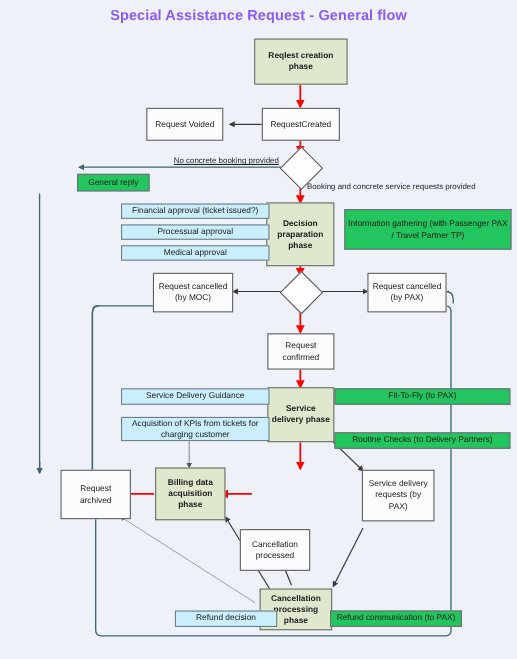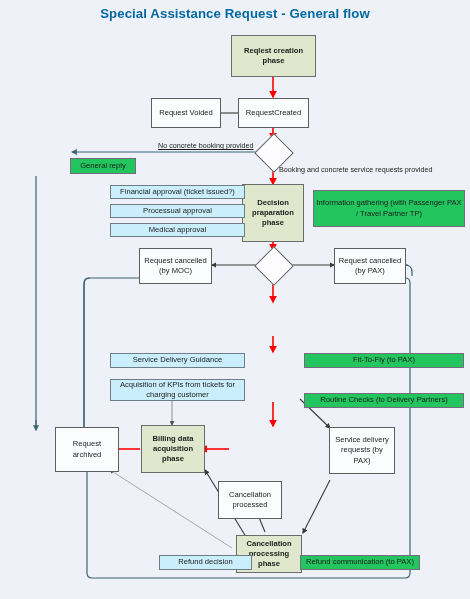--- a/index.html
+++ b/index.html
@@ -9,21 +9,21 @@
     font-family:"Liberation Sans", sans-serif;
     overflow:hidden;
     position:relative;
   }
   #canvas{position:absolute;left:0;top:0;width:470px;height:599px;}
   #svg-layer{position:absolute;left:0;top:0;width:470px;height:599px;pointer-events:none;}
 
   .title{
     position:absolute;left:0;top:6px;width:470px;
     text-align:center;
-    font-size:13.2px;font-weight:bold;color:#0369a1;
+    font-size:13.2px;font-weight:bold;color:#8b5cf6;
     letter-spacing:.1px;
   }
 
   .node{
     position:absolute;
     box-sizing:border-box;
     display:flex;align-items:center;justify-content:center;
     text-align:center;
     font-size:7.6px;
     line-height:1.32;
@@ -125,21 +125,21 @@
 
     <line x1="248" y1="540" x2="205" y2="470" stroke="#3a3a3a" stroke-width="1.1" marker-end="url(#ar-dark)"></line>
 
     <line x1="232" y1="548" x2="110" y2="470" stroke="#9aa0a6" stroke-width="0.9" marker-end="url(#ar-dark)"></line>
   </svg>
 
   <div class="node phase" style="left:231px;top:35px;width:85px;height:42px;">Reqlest creation phase</div>
 
   <div class="node plain" style="left:238px;top:98px;width:71px;height:30px;">RequestCreated</div>
 
-  <div class="node plain" style="left:151px;top:98px;width:70px;height:30px;">Request Voided</div>
+  <div class="node plain" style="left:133px;top:98px;width:70px;height:30px;">Request Voided</div>
 
   <div class="diamond" style="left:260px;top:139px;"></div>
 
 
   <div class="node pink" style="left:70px;top:158px;width:66px;height:16px;">General reply</div>
 
   <div class="edgelabel" style="left:158px;top:141px;text-decoration:underline;">No concrete booking provided</div>
 
   <div class="edgelabel" style="left:279px;top:165px;">Booking and concrete service requests provided</div>
 
@@ -150,21 +150,23 @@
   <div class="node blue" style="left:110px;top:223px;width:135px;height:14px;">Medical approval</div>
 
   <div class="node pink" style="left:313px;top:190px;width:152px;height:37px;">Information gathering (with Passenger PAX / Travel Partner TP)</div>
 
   <div class="node plain" style="left:139px;top:248px;width:73px;height:36px;">Request cancelled (by MOC)</div>
 
   <div class="node plain" style="left:334px;top:248px;width:72px;height:36px;">Request cancelled (by PAX)</div>
 
   <div class="diamond" style="left:260px;top:252px;"></div>
 
+  <div class="node plain" style="left:243px;top:303px;width:61px;height:33px;">Request confirmed</div>
 
+  <div class="node phase" style="left:243px;top:352px;width:61px;height:50px;">Service delivery phase</div>
 
   <div class="node blue" style="left:110px;top:353px;width:135px;height:15px;">Service Delivery Guidance</div>
 
   <div class="node blue" style="left:110px;top:379px;width:135px;height:22px;">Acquisition of KPIs from tickets for charging customer</div>
 
   <div class="node pink" style="left:304px;top:353px;width:160px;height:15px;">Fit-To-Fly (to PAX)</div>
   <div class="node pink" style="left:304px;top:393px;width:160px;height:15px;">Routine Checks (to Delivery Partners)</div>
 
   <div class="node plain" style="left:55px;top:427px;width:64px;height:45px;">Request archived</div>
 

